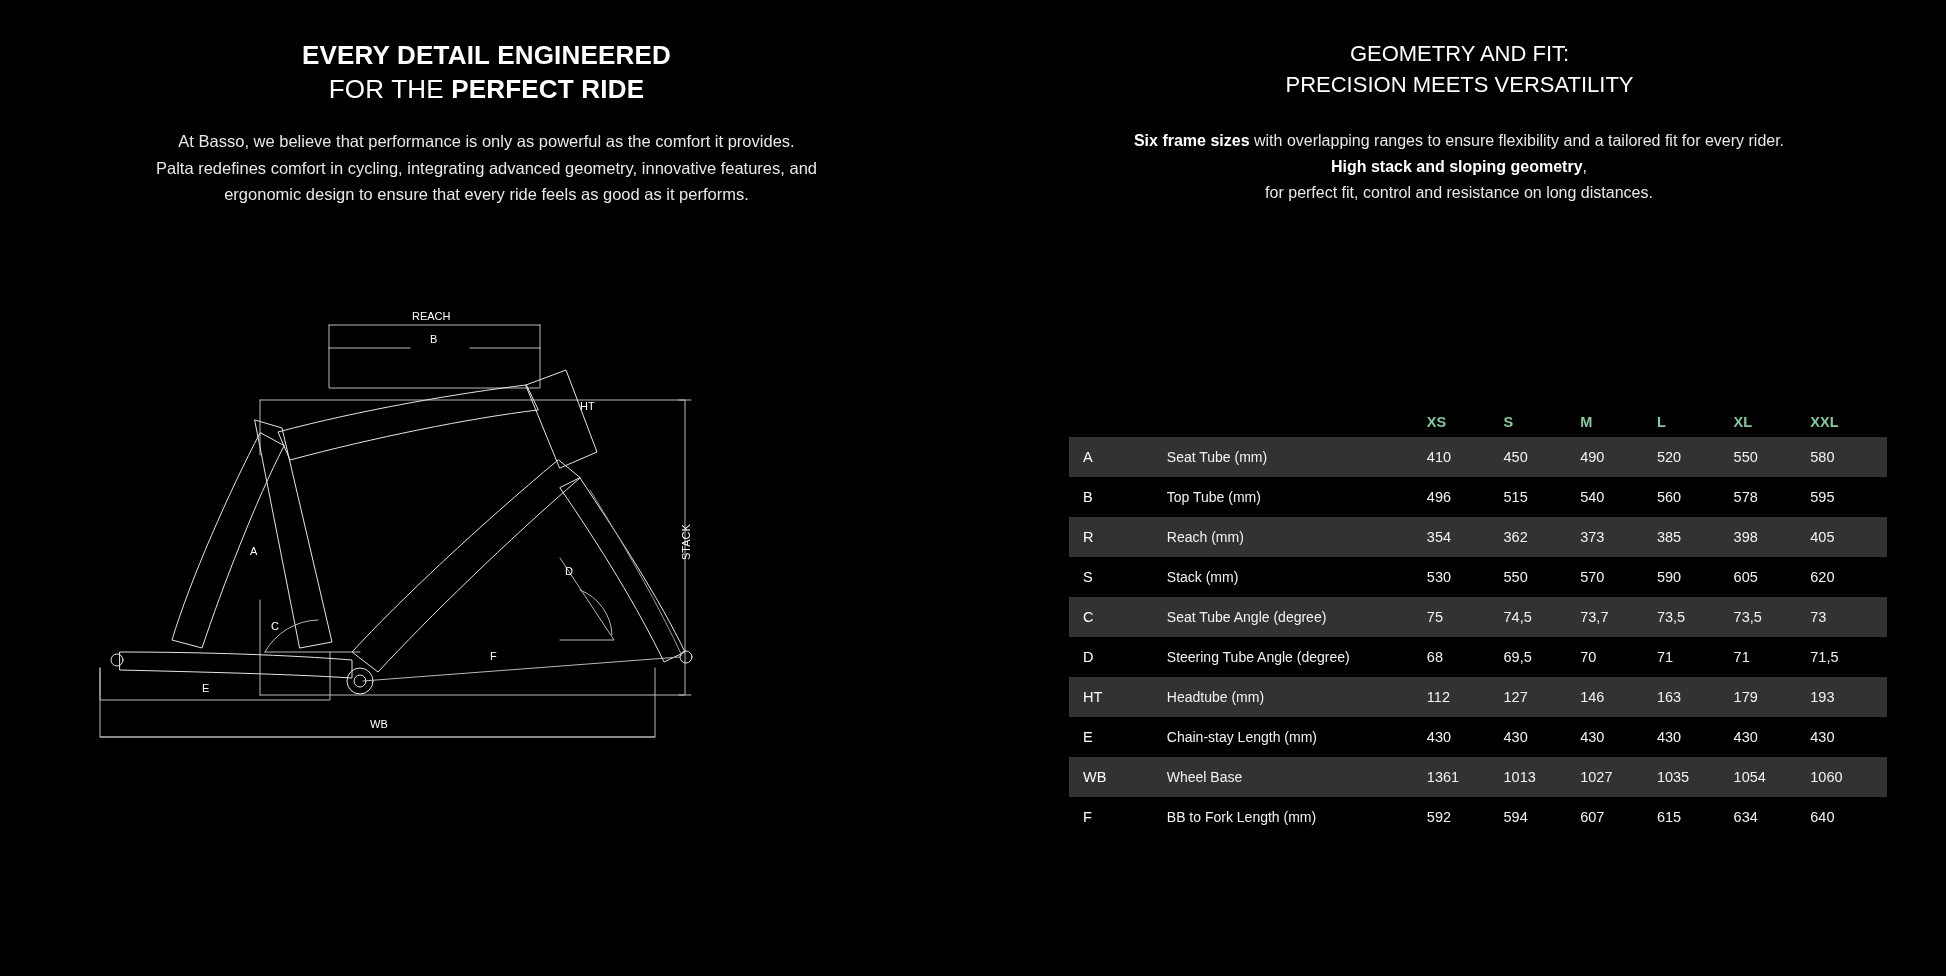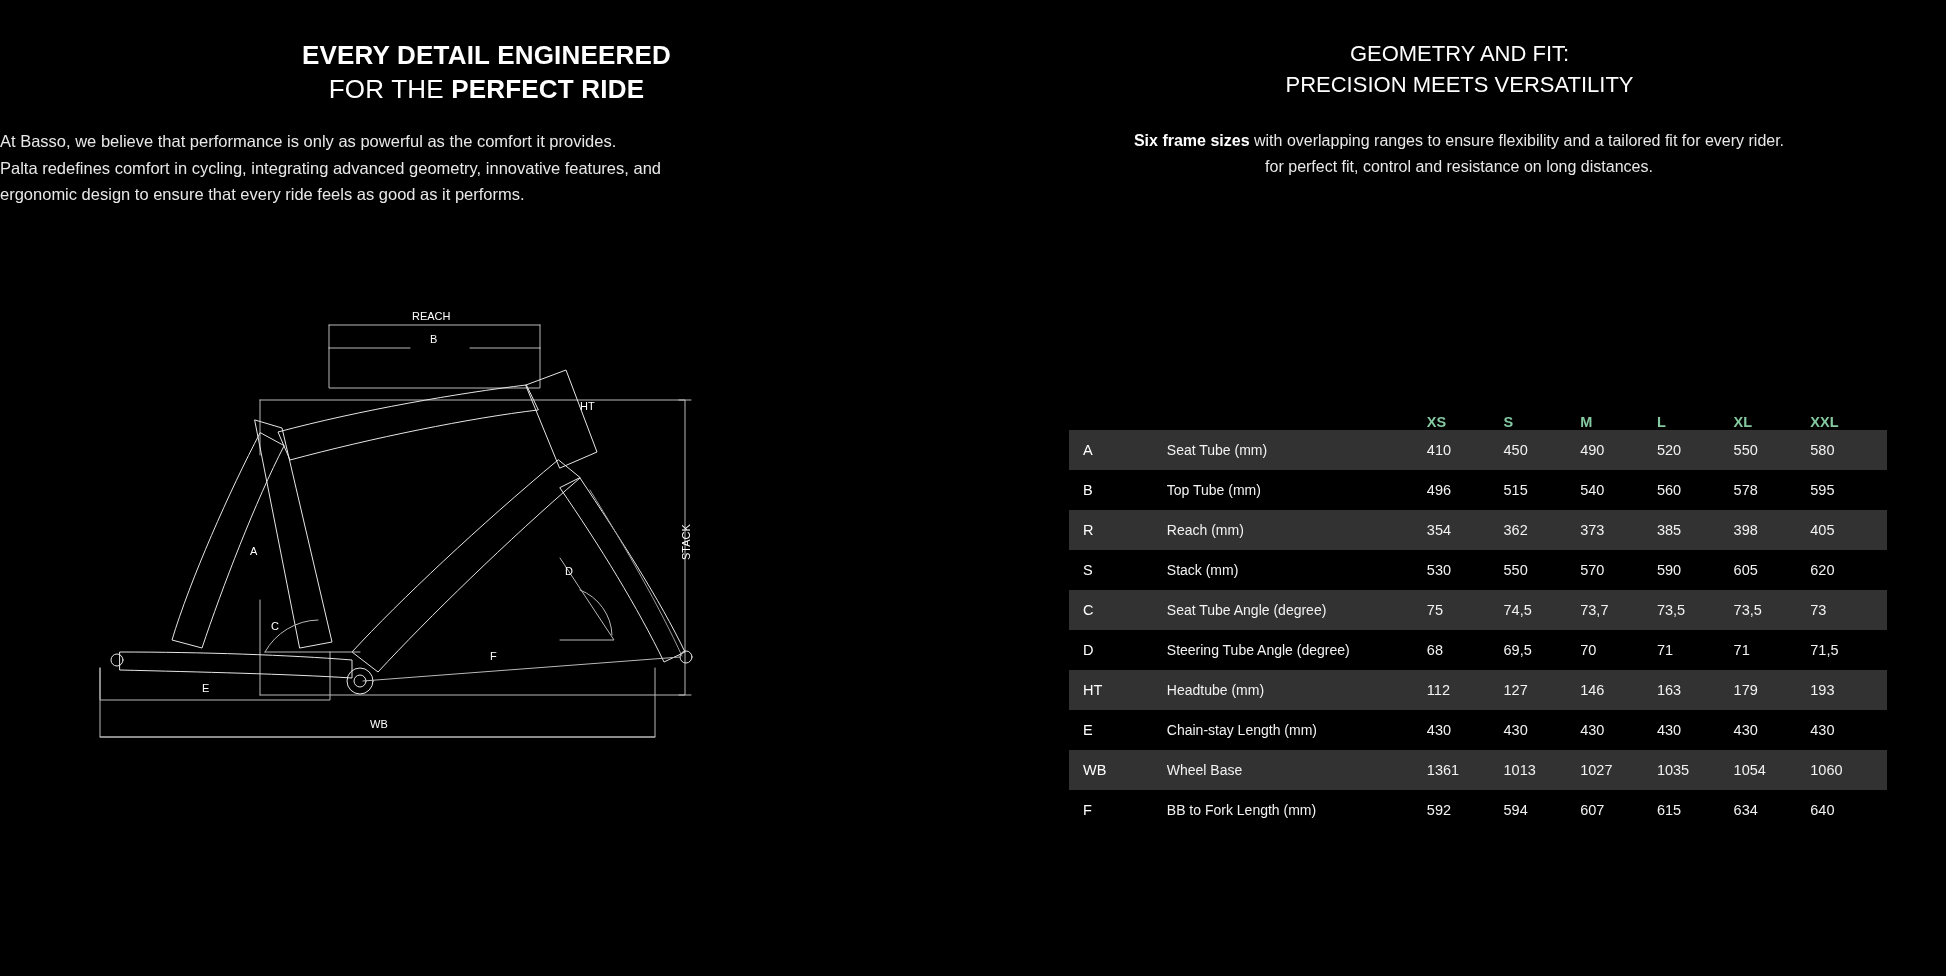--- a/index.html
+++ b/index.html
@@ -42,20 +42,21 @@
     color: #ffffff;
   }
   .left-heading .thin {
     font-weight: normal;
   }
   .left-body {
     position: absolute;
     top: 128px;
     left: 0;
     width: 973px;
+    text-align: center;
     font-size: 16.5px;
     line-height: 1.62;
     color: #e8e8e8;
     font-weight: 300;
   }
 
   
   .diagram-wrap {
     position: absolute;
     left: 60px;
@@ -109,20 +110,21 @@
     font-size: 14.5px;
   }
   .geo-table th, .geo-table td {
     padding: 0;
     text-align: left;
     font-weight: normal;
   }
   .geo-table thead th {
     height: 30px;
     vertical-align: bottom;
+    padding-bottom: 7px;
     color: #84c9a0;
     font-weight: bold;
     font-size: 14.5px;
   }
   .geo-table tbody tr { height: 40px; }
   .geo-table tbody tr.alt { background: #323232; }
   .geo-table tbody tr.plain { background: #000000; }
   .col-code { width: 74px; padding-left: 14px !important; font-weight: bold; font-size: 14.5px; }
   .col-label { width: 234px; font-size: 14px; color: #f2f2f2; }
   .col-val { width: 69px; font-size: 14.5px; color: #f2f2f2; }
@@ -222,20 +224,21 @@
 
   <div class="right-col">
 
     <div class="right-heading">
       <div>GEOMETRY AND FIT:</div>
       <div>PRECISION MEETS VERSATILITY</div>
     </div>
 
     <div class="right-body">
       <div><b>Six  frame sizes</b><span> with overlapping ranges to ensure flexibility and a tailored fit for every rider.</span></div>
+      <div><b>High stack and sloping geometry</b><span>,</span></div>
       <div>for perfect fit, control and resistance on long distances.</div>
     </div>
   </div>
 
   <table class="geo-table">
     <thead>
       <tr>
         <th class="hdr-spacer1"></th>
         <th class="hdr-spacer2"></th>
         <th class="col-val">XS</th>

